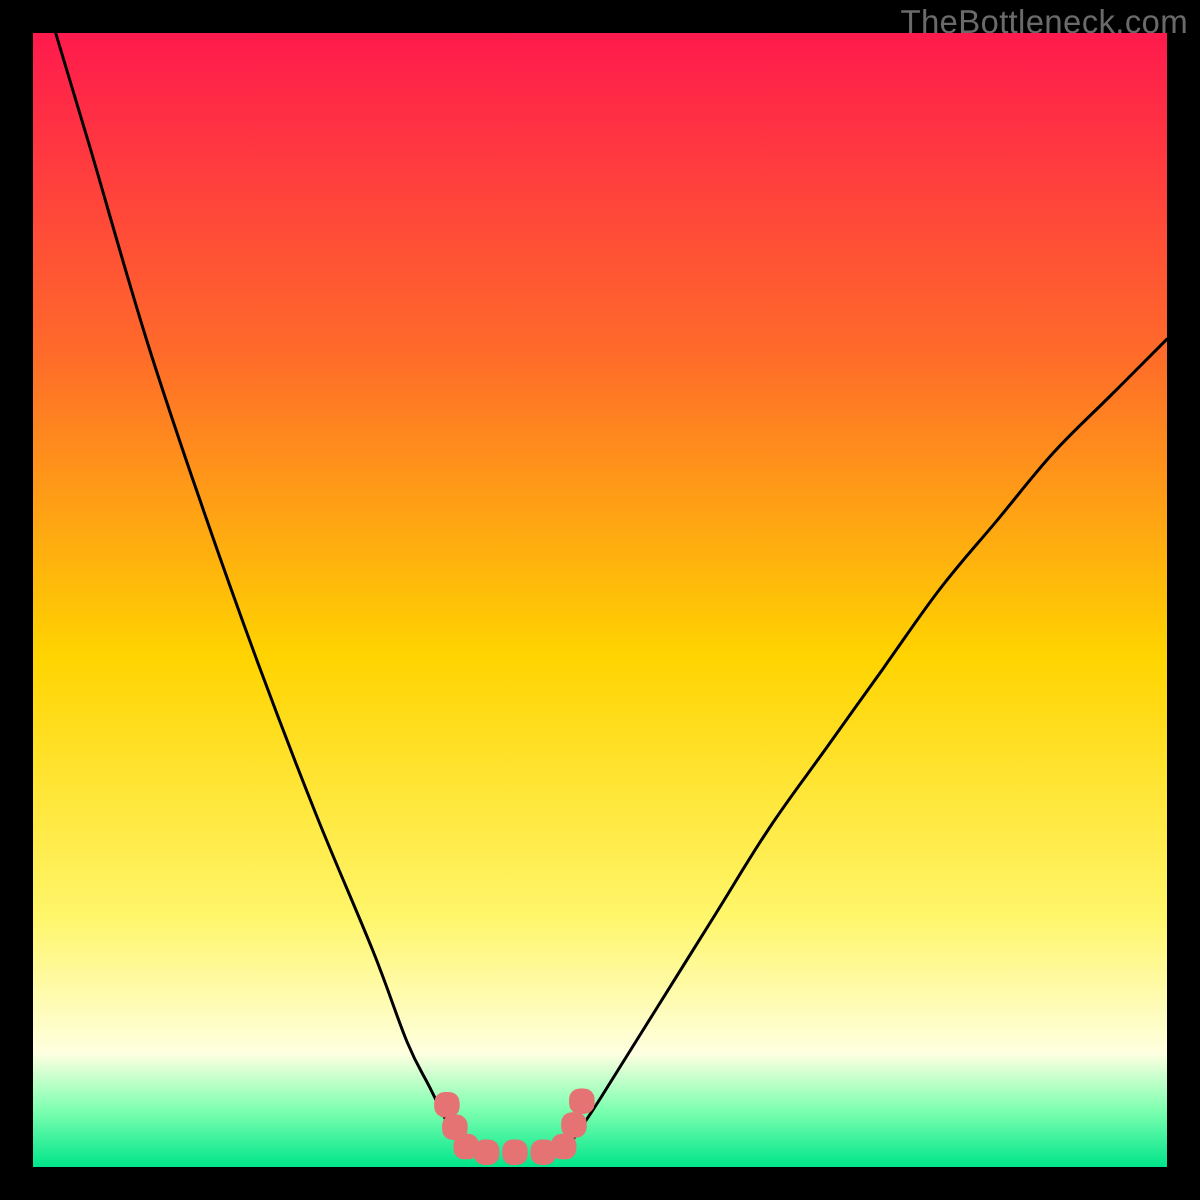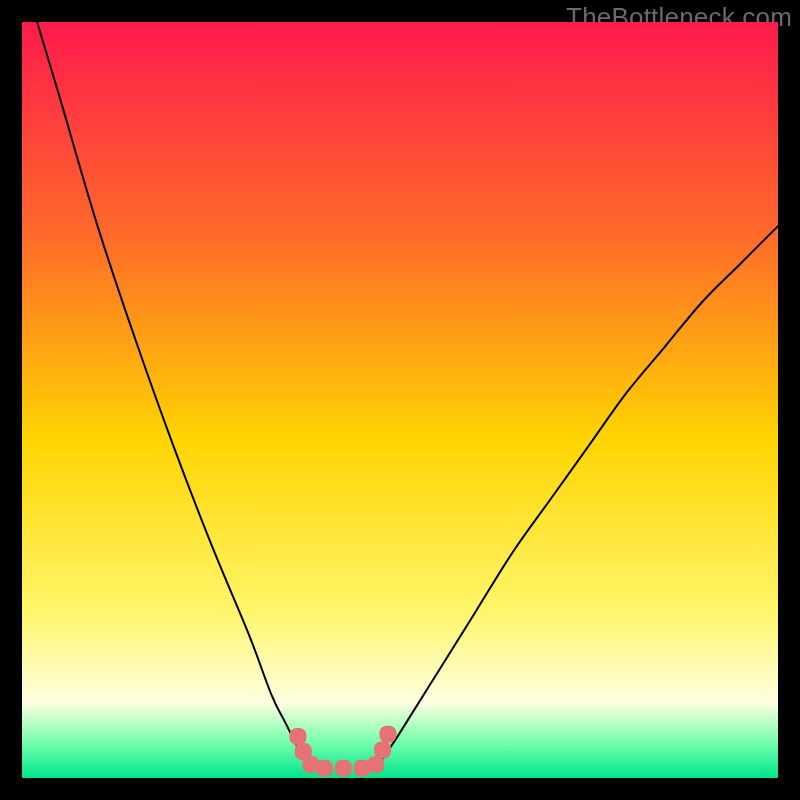--- a/index.html
+++ b/index.html
@@ -17,21 +17,21 @@
     top: 22px;
     width: 756px;
     height: 756px;
     overflow: hidden;
   }
   .attribution {
     position: absolute;
     top: 2px;
     right: 8px;
     color: #6a6a6a;
-    font-size: 26px;
+    font-size: 22px;
     letter-spacing: 0.2px;
     user-select: none;
   }
   svg {
     display: block;
   }
 </style>
 </head>
 <body>
 

